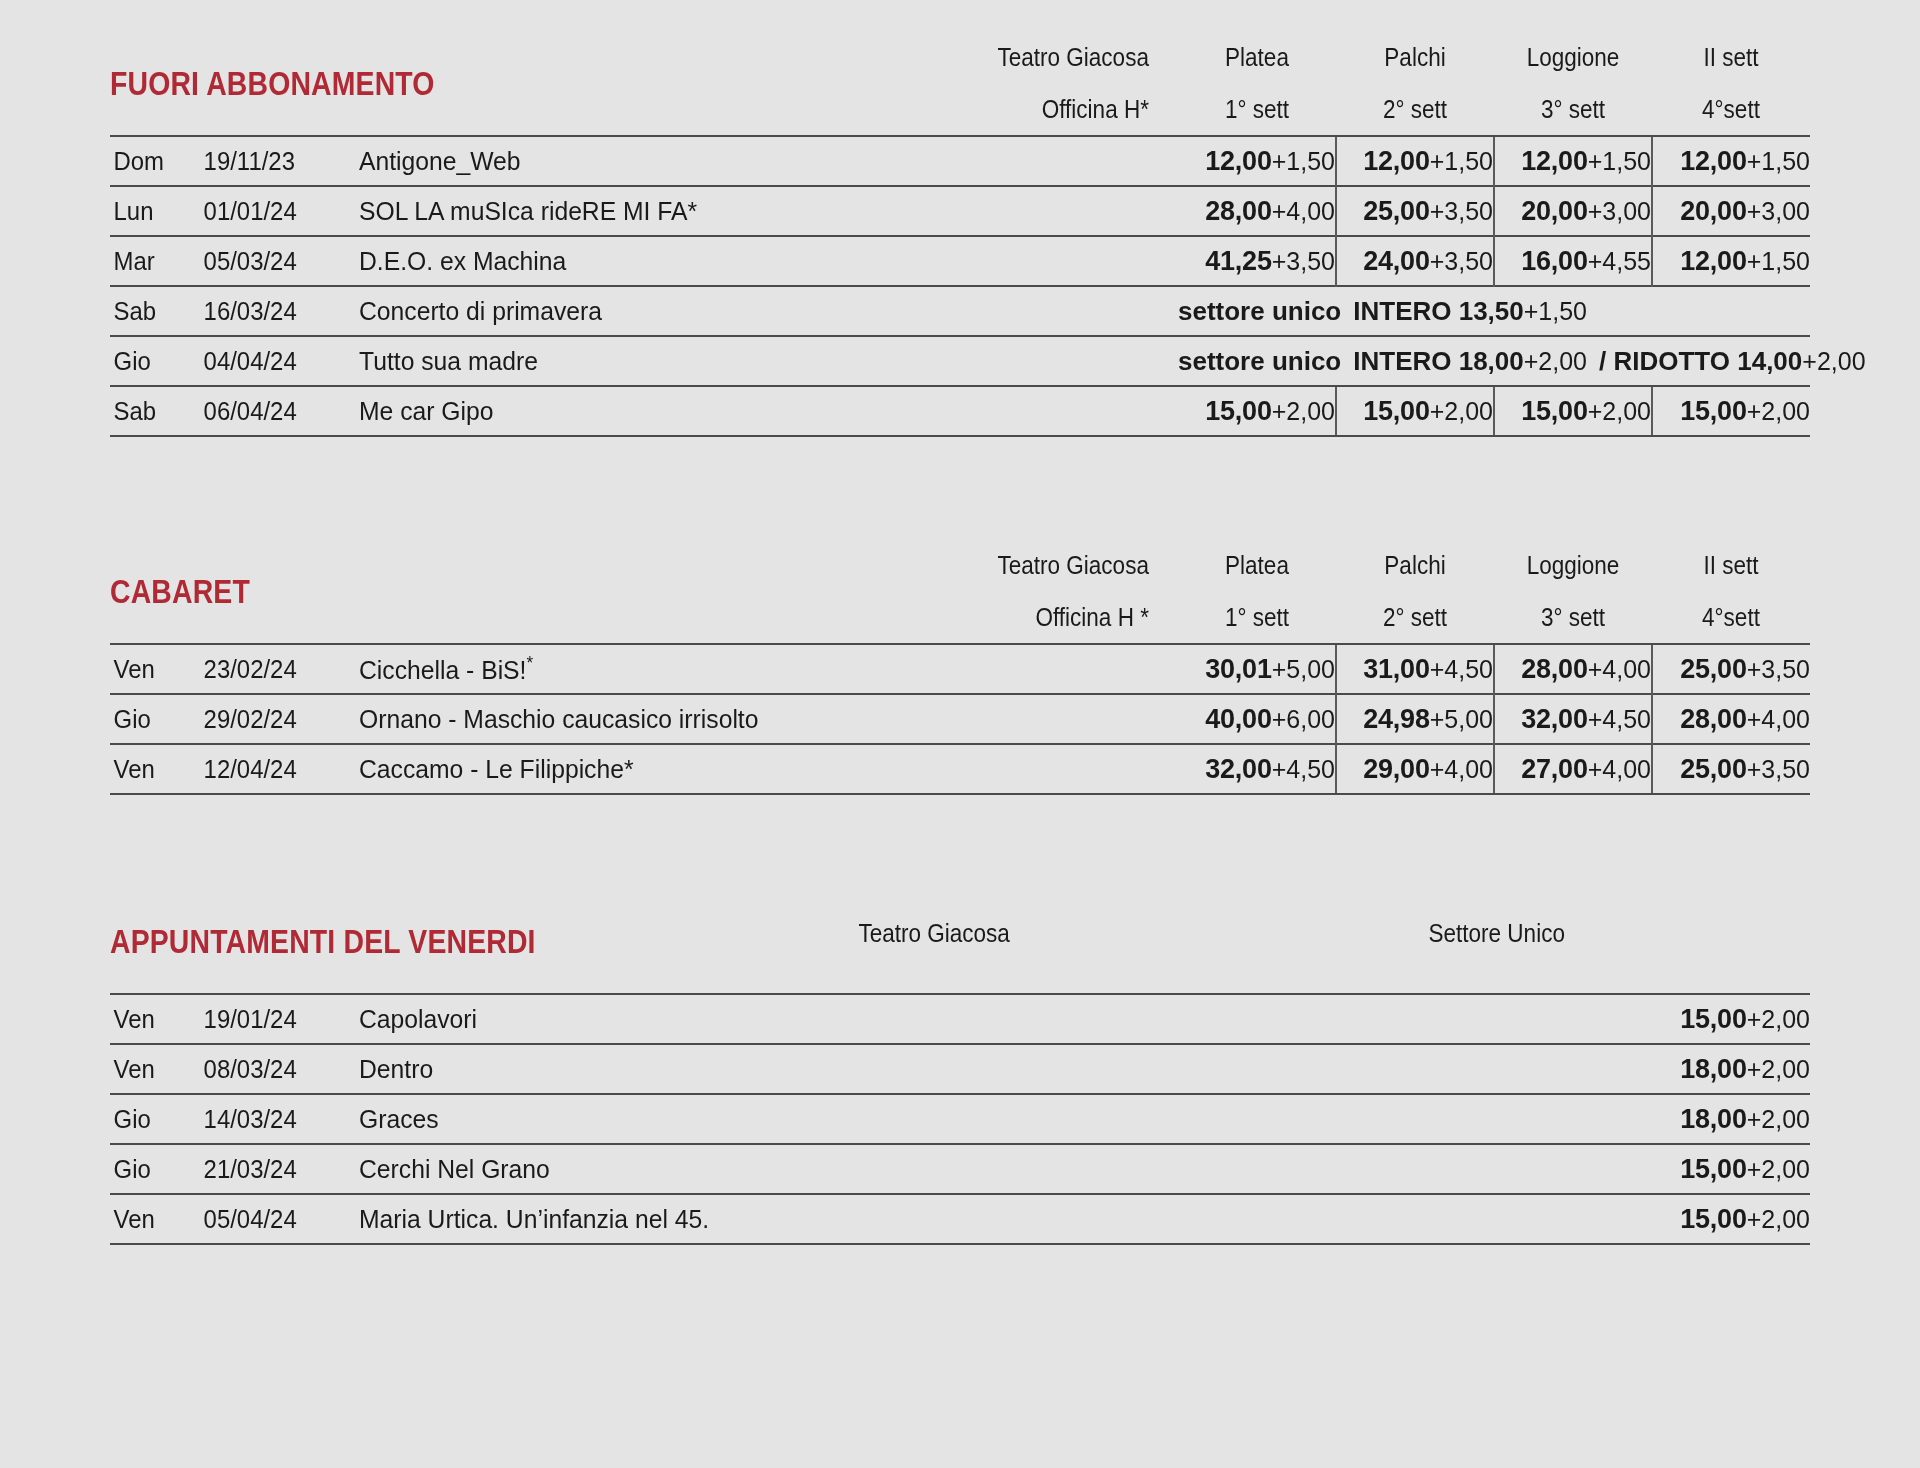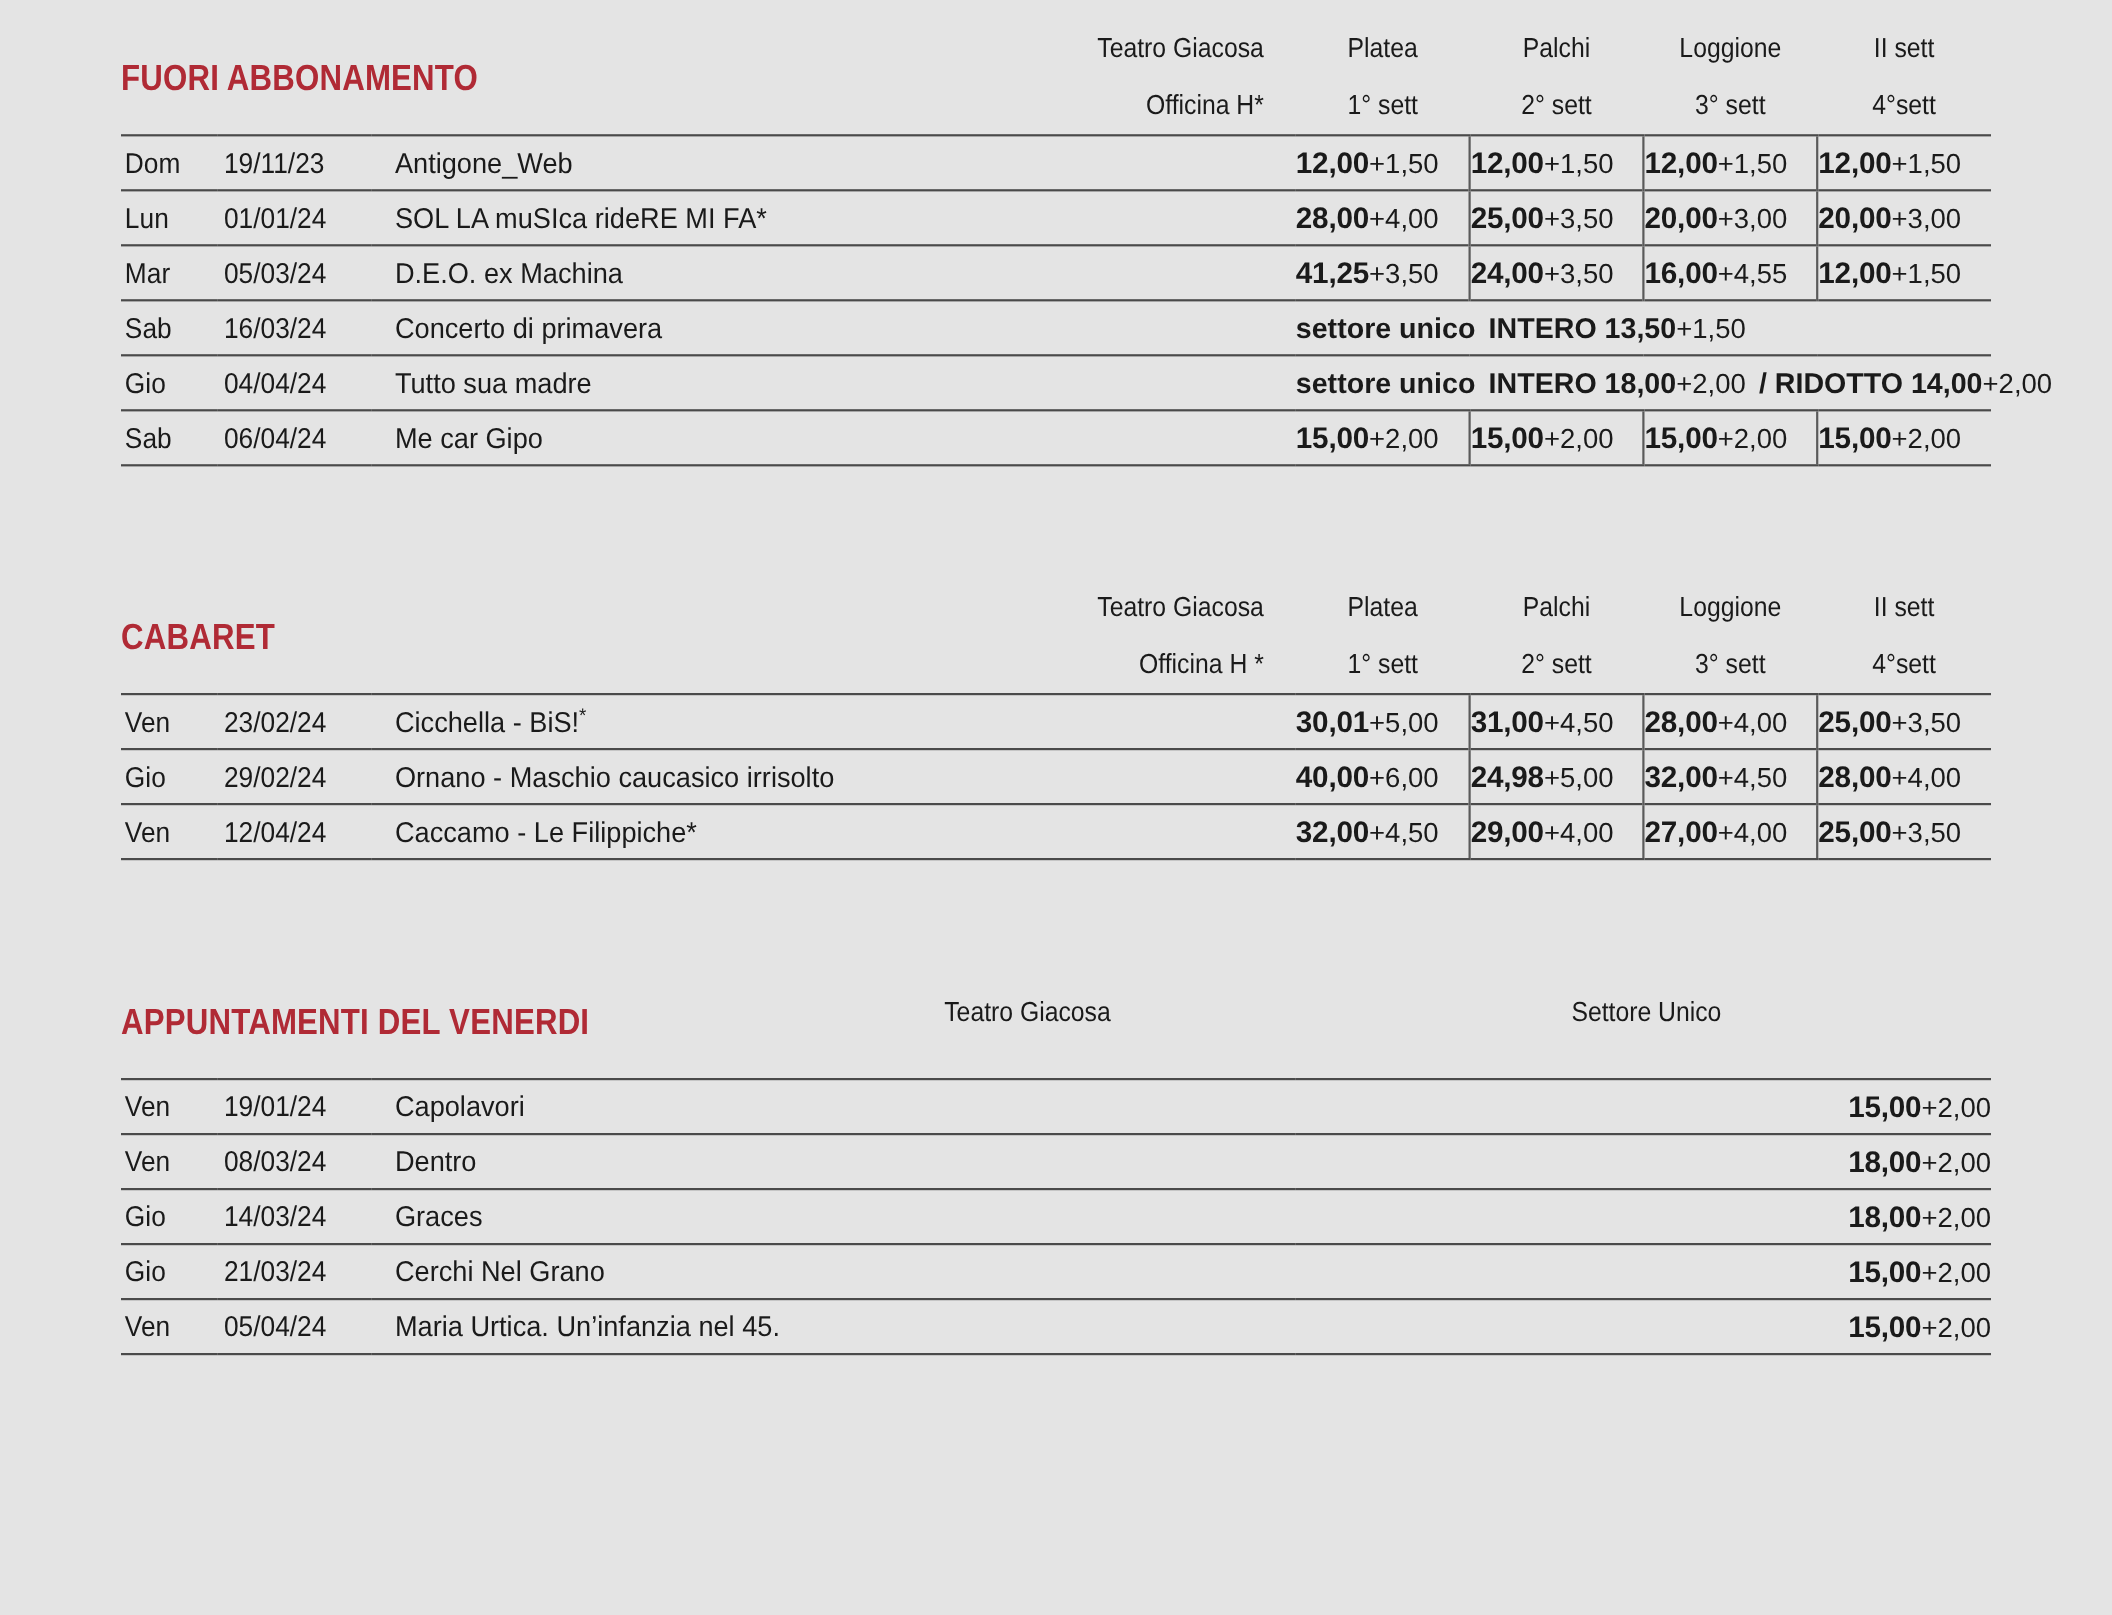--- a/index.html
+++ b/index.html
@@ -3,21 +3,21 @@
 <meta charset="utf-8">
 <style>
   * { box-sizing: border-box; margin: 0; padding: 0; }
   html, body {
     width: 1920px; height: 1468px;
     background: #e4e4e4;
     font-family: "Liberation Sans", sans-serif;
     color: #1a1a1a;
     overflow: hidden;
   }
-  .page { position: relative; width: 1920px; height: 1468px; padding: 4px 110px; }
+  .page { position: relative; width: 1920px; height: 1468px; padding: 17px 110px; }
 
   
   .section { position: relative; }
   .sec-head { position: relative; height: 118px; }
   .sec-title {
     position: absolute; left: 0; top: 48px;
     color: #b02a35;
     font-weight: bold;
     font-size: 33px;
     letter-spacing: 0.2px;
@@ -41,21 +41,21 @@
     border-top: 2px solid #4a4a4a;
     vertical-align: middle;
     font-size: 26px;
     padding: 0;
   }
   table.grid tr:last-child td { border-bottom: 2px solid #4a4a4a; }
   td.day   { width: 88px;  padding-left: 12px; transform: scaleX(0.92); }
   td.date  { width: 140px; transform: scaleX(0.92); }
   td.title { padding-left: 8px; transform: scaleX(0.95); white-space: nowrap; }
   td.price {
-    width: 158px; text-align: left; padding-right: 12px;
+    width: 158px; text-align: right; padding-right: 12px;
     border-left: 2px solid #5a5a5a; white-space: nowrap;
   }
   td.price.first { border-left: none; }
   td.span {
     text-align: left; padding-right: 12px; font-weight: bold;
     white-space: nowrap; font-size: 26px;
   }
   .amt  { font-weight: bold; font-size: 27px; letter-spacing: -0.2px; }
   .sup  { font-weight: normal; font-size: 25px; }
   .star { font-size: 18px; vertical-align: super; }

